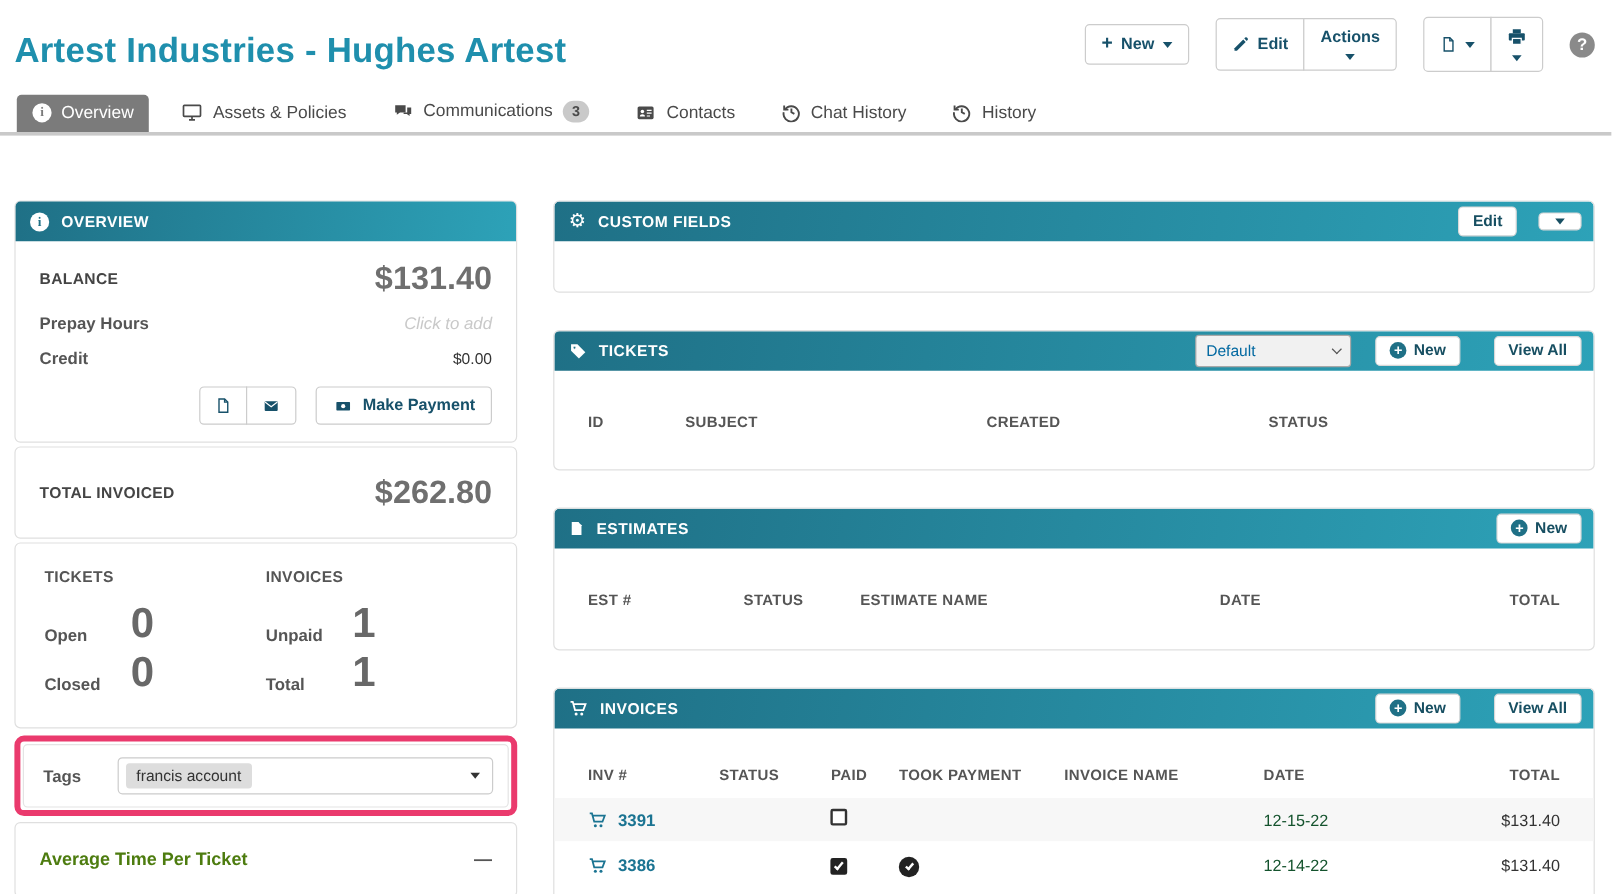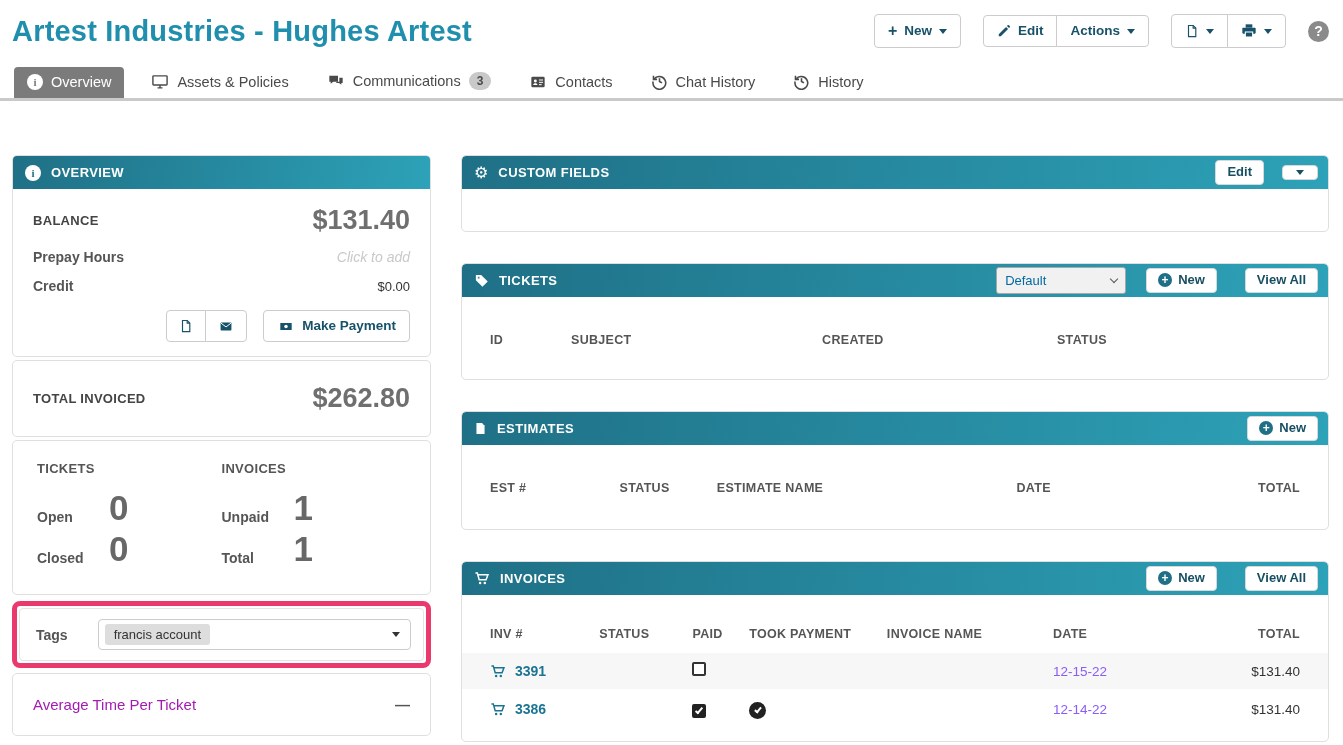--- a/index.html
+++ b/index.html
@@ -8,21 +8,21 @@
 
   
   .top-header { display:flex; justify-content:space-between; align-items:flex-end;
     padding:12px 14px 0 12px; }
   .page-title { color:#1f8fad; font-size:29px; font-weight:bold; letter-spacing:.2px; padding-top:2px;}
   .hdr-right { display:flex; align-items:center; gap:22px; padding-top:2px; }
   .btn-group { display:flex; }
   .btn { background:#fff; border:1px solid #ccc; color:#17516a; font-weight:bold;
     font-size:13.5px; padding:8px 13px; display:flex; align-items:center; gap:7px;
     cursor:pointer; line-height:1; }
-  .btn-group .btn + .btn { margin-left:-1px; }
+  .btn-group .btn + .btn { margin-left:-1px;flex-direction:column; }
   .btn-group .btn:first-child { border-radius:4px 0 0 4px; }
   .btn-group .btn:last-child { border-radius:0 4px 4px 0; }
   .btn-group .btn:only-child { border-radius:4px; }
   .caret { width:0; height:0; border-left:4px solid transparent; border-right:4px solid transparent;
     border-top:5px solid currentColor; display:inline-block; }
   .plus-glyph::before { content:"+"; font-weight:bold; font-size:16px; }
   .help-circle { width:21px; height:21px; border-radius:50%; background:#8a8a8a; color:#fff;
     display:flex; align-items:center; justify-content:center; font-weight:bold; font-size:14px; cursor:pointer;}
   .help-circle::after { content:"?"; }
   .icon-svg { display:inline-block; vertical-align:middle; }
@@ -90,39 +90,39 @@
   .tags-card { border:1px solid #e4e4e4; border-radius:4px; display:flex; align-items:center;
     padding:10px 12px 10px 16px; gap:30px; }
   .tags-label { font-size:14px; font-weight:bold; color:#555; }
   .tags-select { flex:1; border:1px solid #ccc; border-radius:4px; background:#fff;
     display:flex; align-items:center; padding:4px 10px 4px 6px; min-height:28px; cursor:pointer; }
   .tag-chip { background:#ddd; color:#333; font-size:13px; padding:3px 9px; border-radius:3px; }
   .tags-select .caret { margin-left:auto; color:#333; }
 
   
   .avg-body { padding:22px 20px; display:flex; justify-content:space-between; align-items:center; }
-  .avg-label { font-size:15px; font-weight:normal; color:#a21caf; }
+  .avg-label { font-size:15px; font-weight:bold; color:#4d7c0f; }
   .avg-value { font-size:15px; color:#555; font-weight:bold; }
 
   
   .cf-body { height:42px; }
   .tbl-head { display:grid; padding:0 28px; align-items:center;
     font-size:12.5px; font-weight:bold; color:#555; letter-spacing:.3px; }
   .tickets-grid { grid-template-columns:10% 31% 29% 30%; }
   .estimates-grid { grid-template-columns:16% 12% 37% 20% 15%; }
   .invoices-grid { grid-template-columns:13.5% 11.5% 7% 17% 20.5% 14% 16.5%; }
   .t-right { text-align:right; }
   .tickets-body { padding:36px 0 32px; }
   .estimates-body { padding:36px 0 34px; }
   .invoices-body { padding:32px 0 14px; }
   .inv-row { display:grid; align-items:center; padding:0 28px; height:36px; margin-top:2px; }
   .inv-row.striped { background:#f7f7f7; }
   .inv-link { display:flex; align-items:center; gap:9px; color:#1b7492; font-weight:bold;
     font-size:14px; cursor:pointer; }
-  .cell-date { font-size:13.5px; color:#8b5cf6; }
+  .cell-date { font-size:13.5px; color:#14532d; }
   .cell-total { font-size:13.5px; color:#333; }
 
   .checkbox { width:14px; height:14px; border:2px solid #333; border-radius:2px; background:#fff;
     display:inline-flex; align-items:center; justify-content:center; cursor:pointer; }
   .checkbox.checked { background:#222; border-color:#222; }
   .checkmark { width:4px; height:8px; border-right:2px solid #fff; border-bottom:2px solid #fff;
     transform:rotate(40deg); margin-top:-2px; }
   .circle-check { width:17px; height:17px; border-radius:50%; background:#222;
     display:inline-flex; align-items:center; justify-content:center; }
   .circle-check .checkmark { width:4px; height:7px; }

